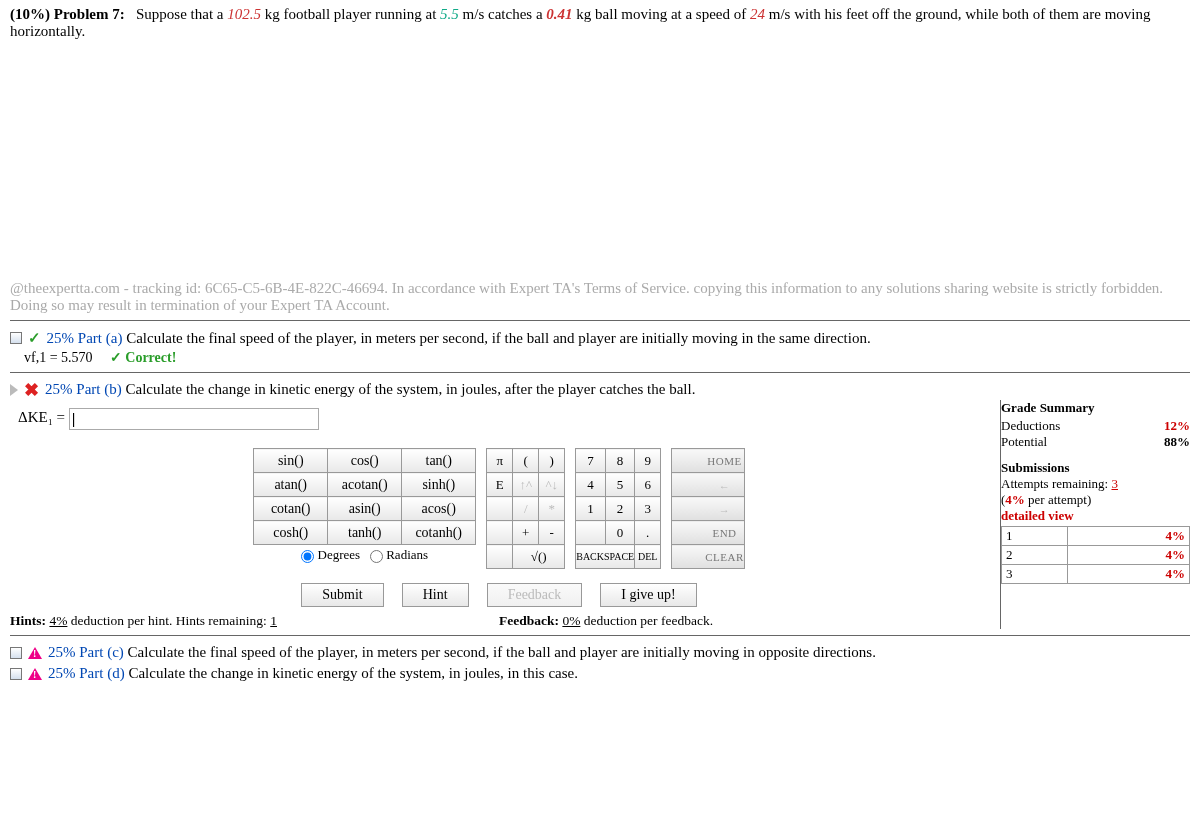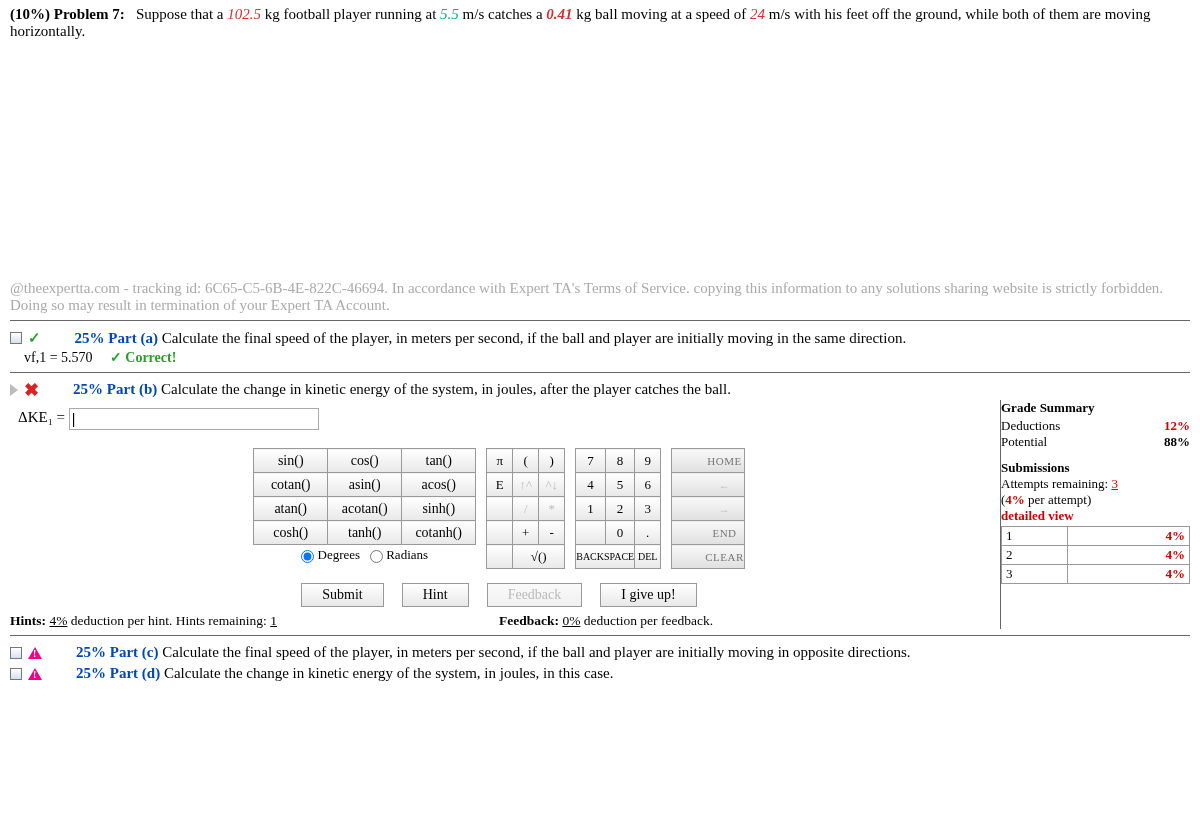--- a/index.html
+++ b/index.html
@@ -9,21 +9,21 @@
   .hl2 { color: #1a8; font-style: italic; }
   .hl3 { color: #c33; font-style: italic; font-weight: bold; }
   .tracking { color: #aaa; font-size: 15px; margin-top: 240px; margin-bottom: 6px; }
   .part-row { display: flex; align-items: center; gap: 6px; font-size: 15px; padding: 2px 0; }
   .box-icon { width: 12px; height: 12px; border: 1px solid #777; display: inline-block; background: linear-gradient(#fff,#d5e0ee); }
   .check-icon { color: #2a9d2a; font-weight: bold; }
   .x-icon { color: #d22; font-weight: bold; font-size: 18px; line-height: 12px; }
   .tri-icon { width:0; height:0; border-top:6px solid transparent; border-bottom:6px solid transparent; border-left:8px solid #bbb; display: inline-block;}
   .warn-icon { display:inline-block; width:0; height:0; border-left:7px solid transparent; border-right:7px solid transparent; border-bottom:12px solid #e08; position:relative;}
   .warn-icon::after{content:"!"; color:#fff; position:absolute; left:-2px; top:1px; font-size:10px; font-weight:bold;}
-  .blue-part { color: #0047b3; font-weight: bold; margin-left: 28px; }
+  .blue-part { color: #0047b3; font-weight: normal; }
   .correct { color: #2a9d2a; font-weight: bold; }
   .sub-answer { font-size: 14px; margin-left: 14px; margin-bottom: 4px;}
   hr.sep { border: none; border-top: 1px solid #666; margin: 6px 0; }
   .partb { display: flex; }
   .partb-main { flex: 1; padding-right: 12px; }
   .partb-side { width: 190px; border-left: 1px solid #666; font-size: 13px; font-family: "Times New Roman", serif;}
   .eqline { margin: 8px 0 18px 8px; font-size: 15px; }
   .eqinput { width: 250px; height: 22px; border: 1px solid #aaa; background: #fff; vertical-align: middle; font-size:14px; padding:0 2px;}
   .keypad-wrap { display: flex; justify-content: center; gap: 10px; }
   .funcgrid td { border: 1px solid #999; background: linear-gradient(#fff,#e8e8e8); text-align: center; width: 74px; height: 24px; font-family: "Times New Roman", serif; font-size: 14px;}
@@ -95,28 +95,28 @@
 
       <div>
         <table class="funcgrid">
           <tbody>
               <tr>
                 <td>sin()</td>
                 <td>cos()</td>
                 <td>tan()</td>
               </tr>
           <tr>
+                <td>atan()</td>
+                <td>acotan()</td>
+                <td>sinh()</td>
+              </tr>
+          <tr>
                 <td>cotan()</td>
                 <td>asin()</td>
                 <td>acos()</td>
-              </tr>
-          <tr>
-                <td>atan()</td>
-                <td>acotan()</td>
-                <td>sinh()</td>
               </tr>
           <tr>
                 <td>cosh()</td>
                 <td>tanh()</td>
                 <td>cotanh()</td>
               </tr>
         </tbody>
           </table>
         <div class="degreerow">
           <label><input type="radio" name="ang" checked="" style=""> <span>Degrees</span></label>

